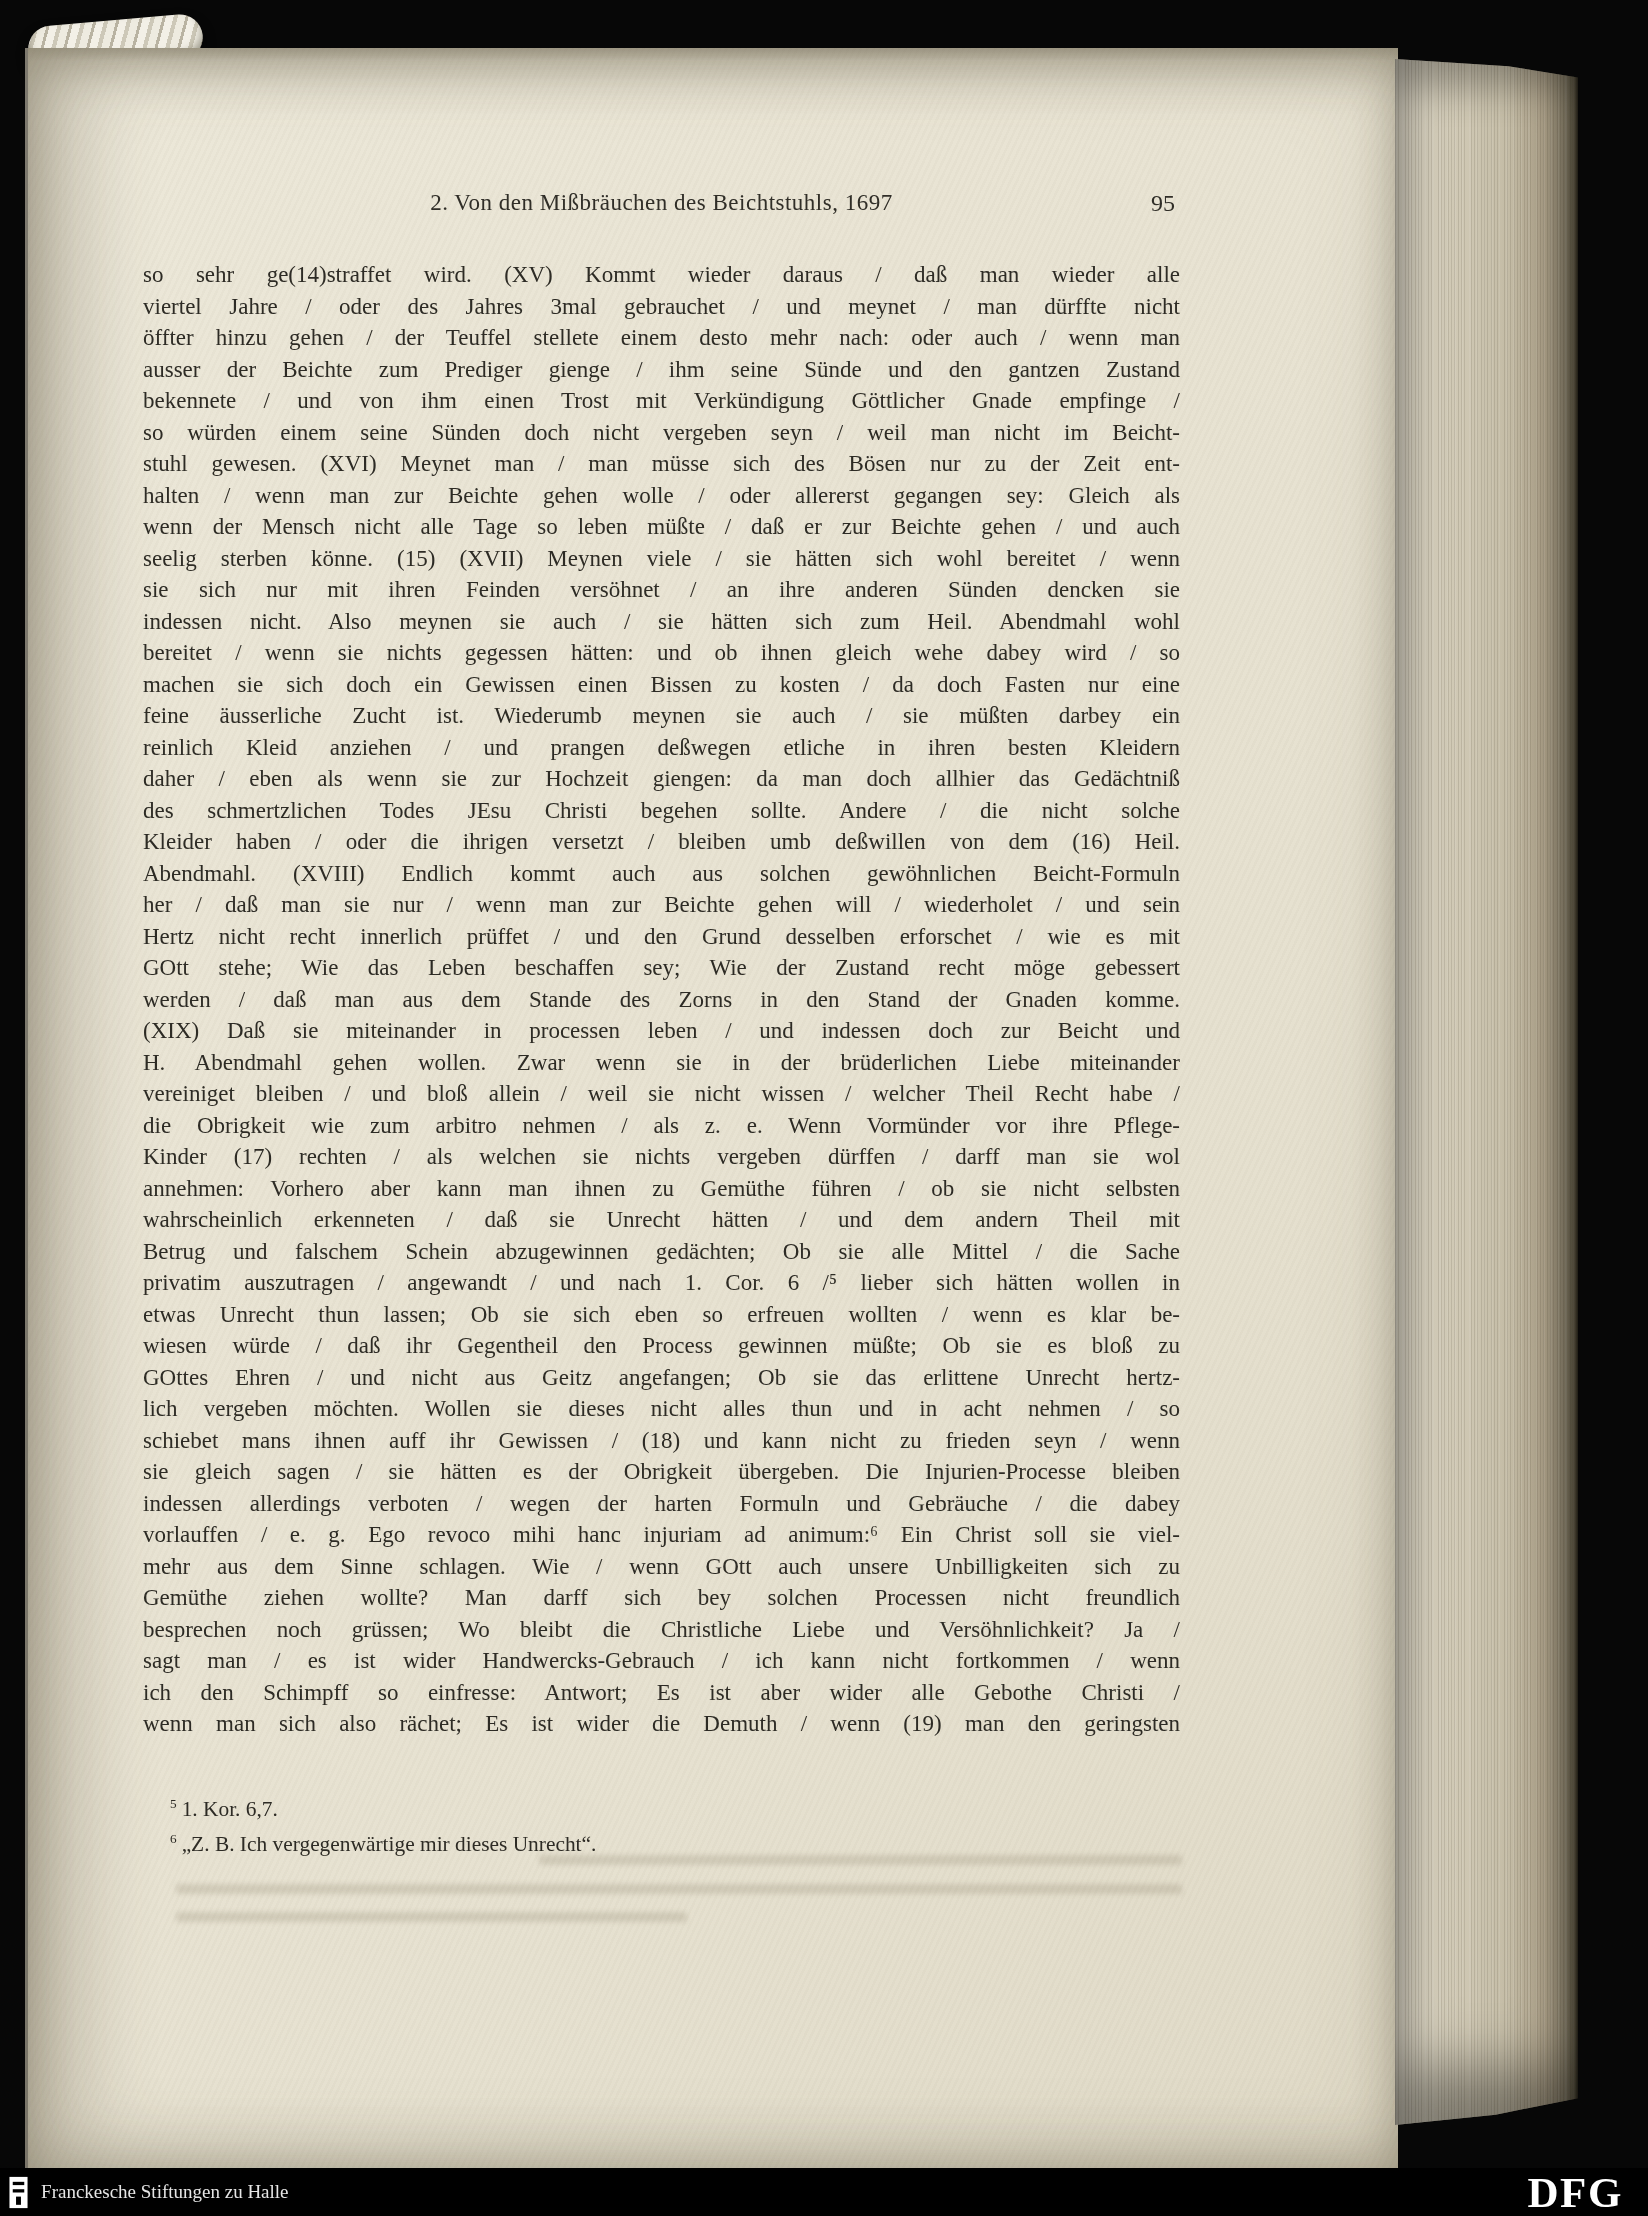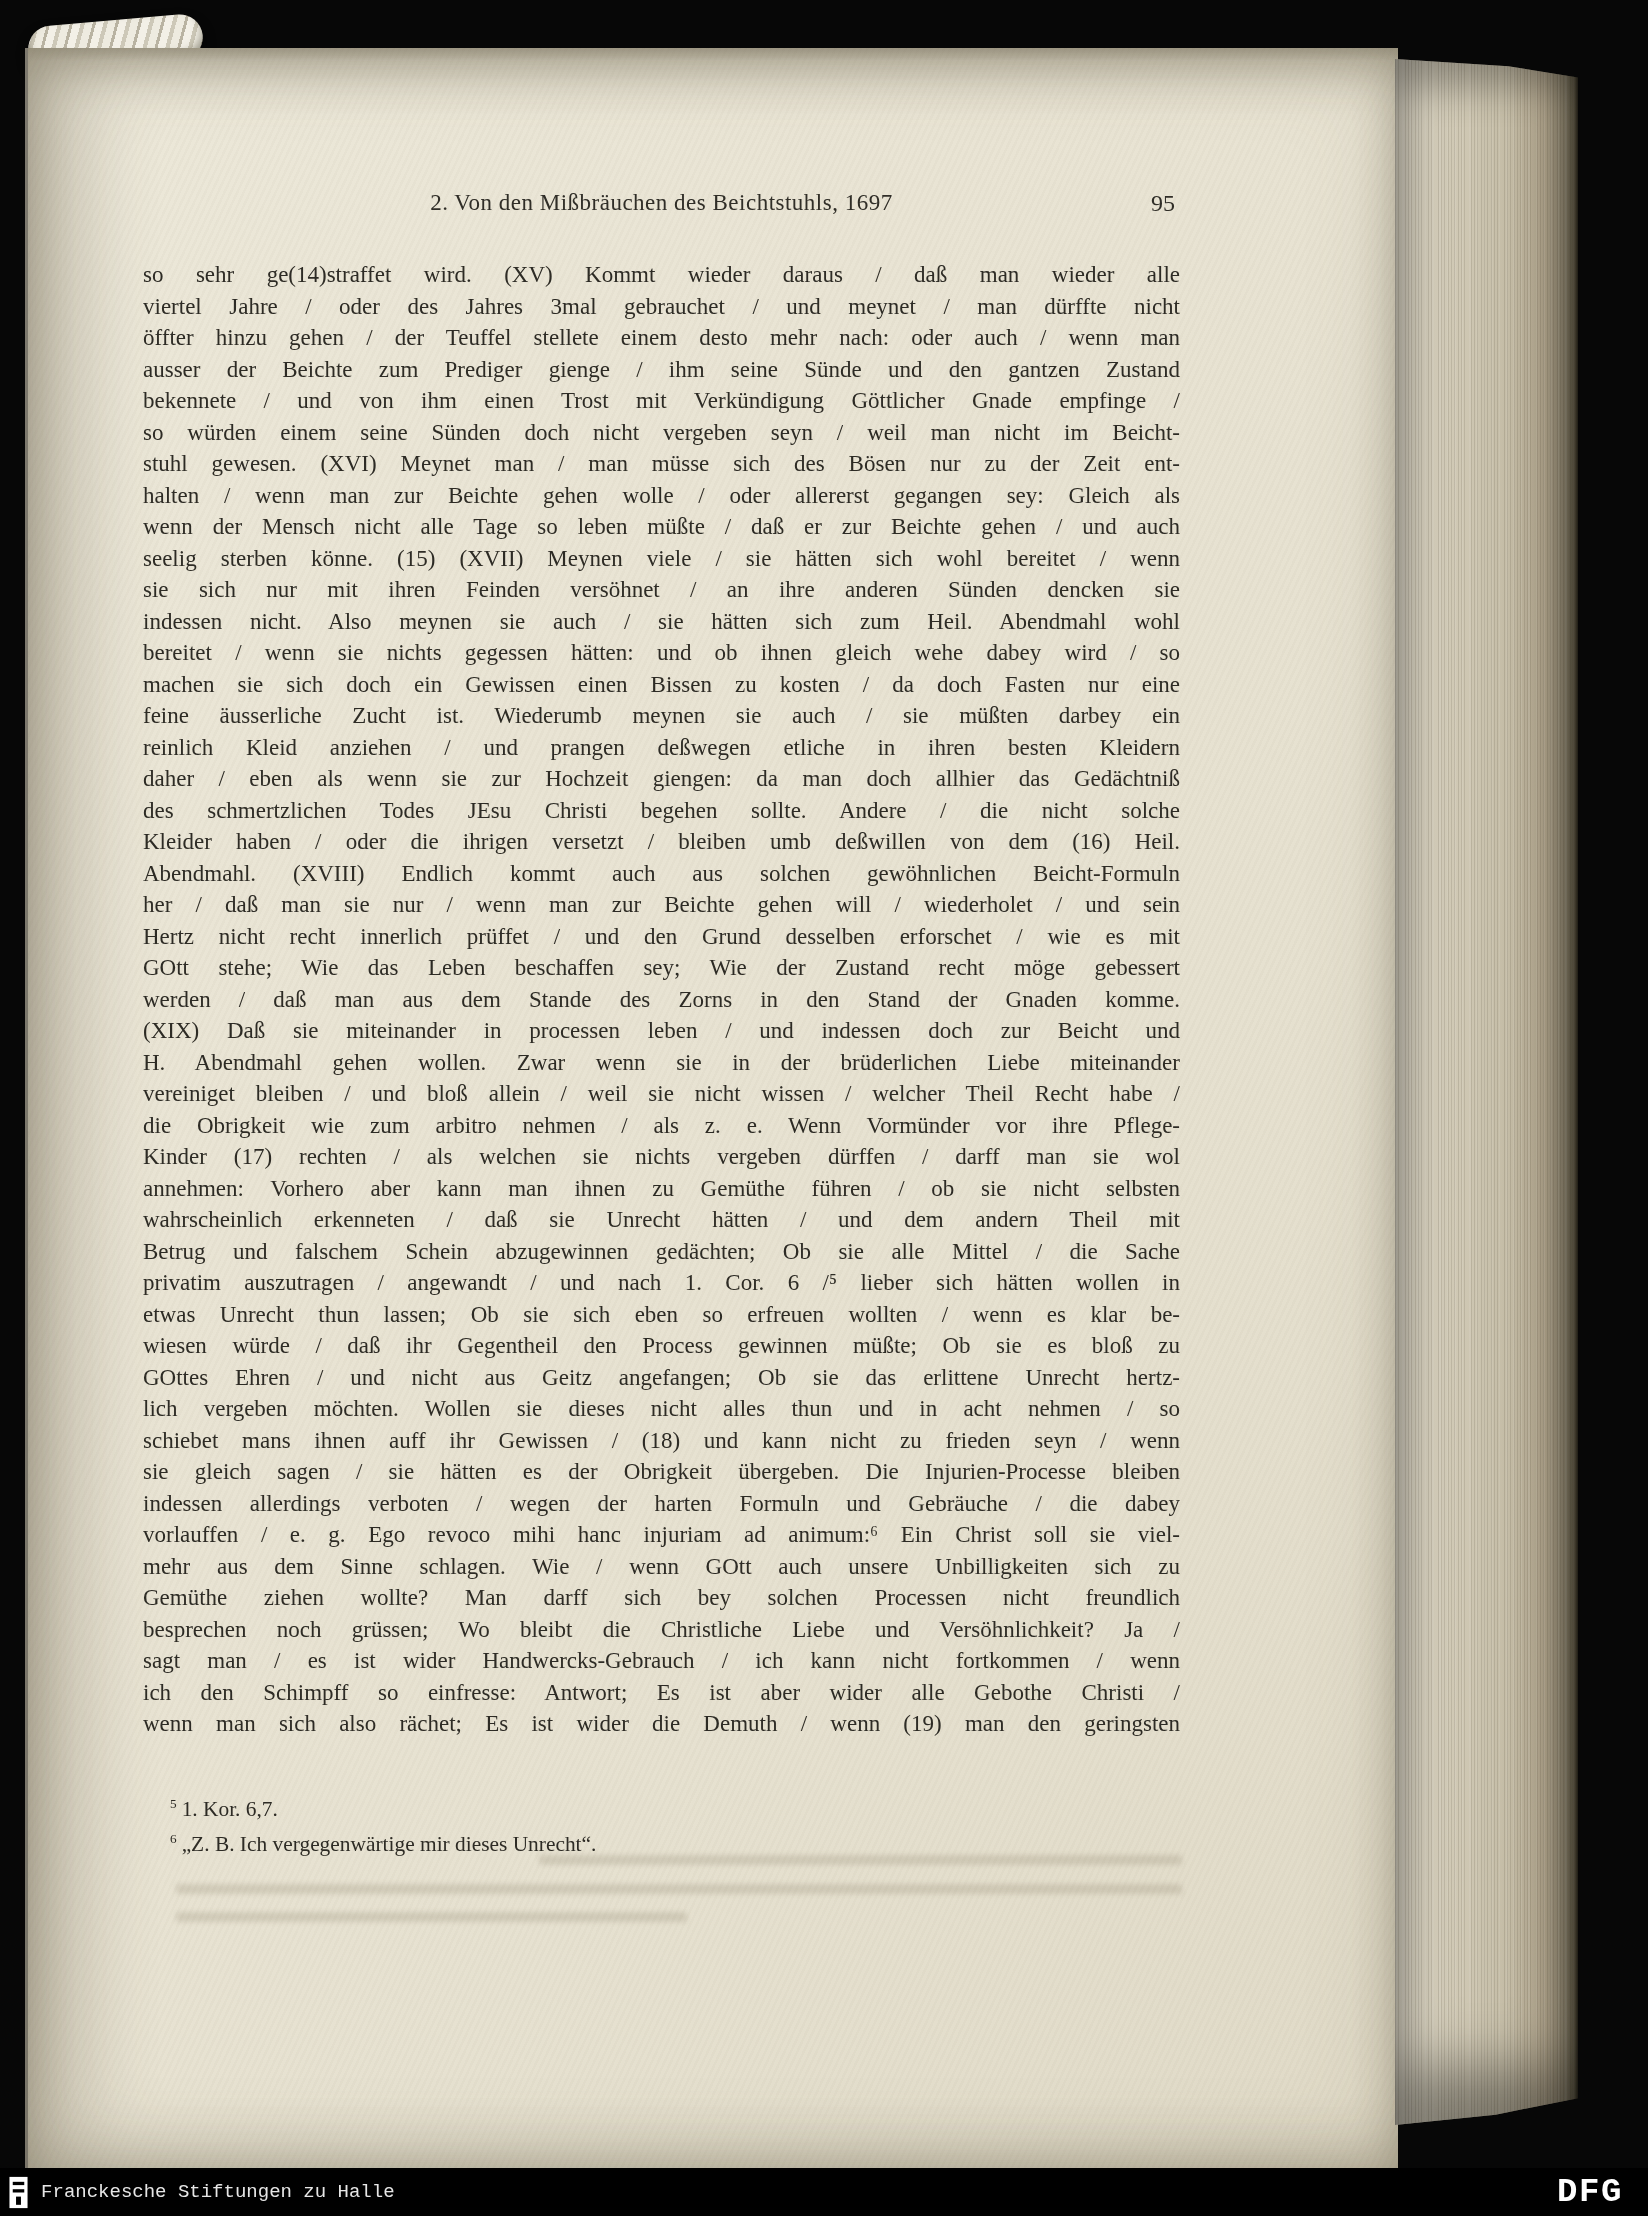--- a/index.html
+++ b/index.html
@@ -157,33 +157,33 @@
     left: 0;
     bottom: 0;
     width: 1648px;
     height: 48px;
     background: #000;
     display: flex;
     align-items: center;
     justify-content: space-between;
     box-sizing: border-box;
     padding: 0 25px 0 6.6px;
-    font-family: Liberation Mono, monospace;
+    font-family: Liberation Serif, serif;
   }
   .institution {
     display: flex;
     align-items: center;
     gap: 11.5px;
     color: #e6e6e6;
     font-size: 19px;
   }
   .inst-logo svg { display: block; }
   .dfg {
     color: #ffffff;
-    font-size: 34px;
+    font-size: 43px;
     font-weight: bold;
     letter-spacing: 1.6px;
     line-height: 1;
   }
 </style>
 </head>
 <body>
 
 <div class="scan">
 

